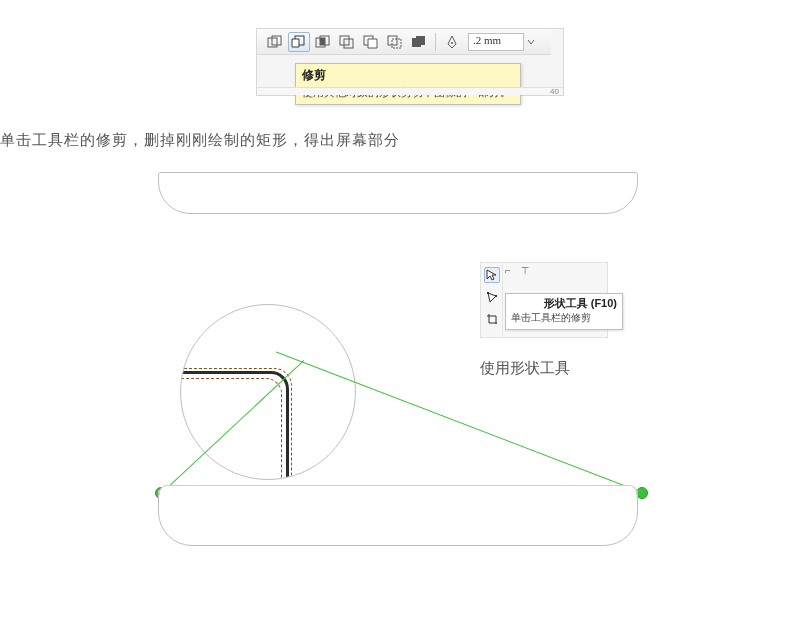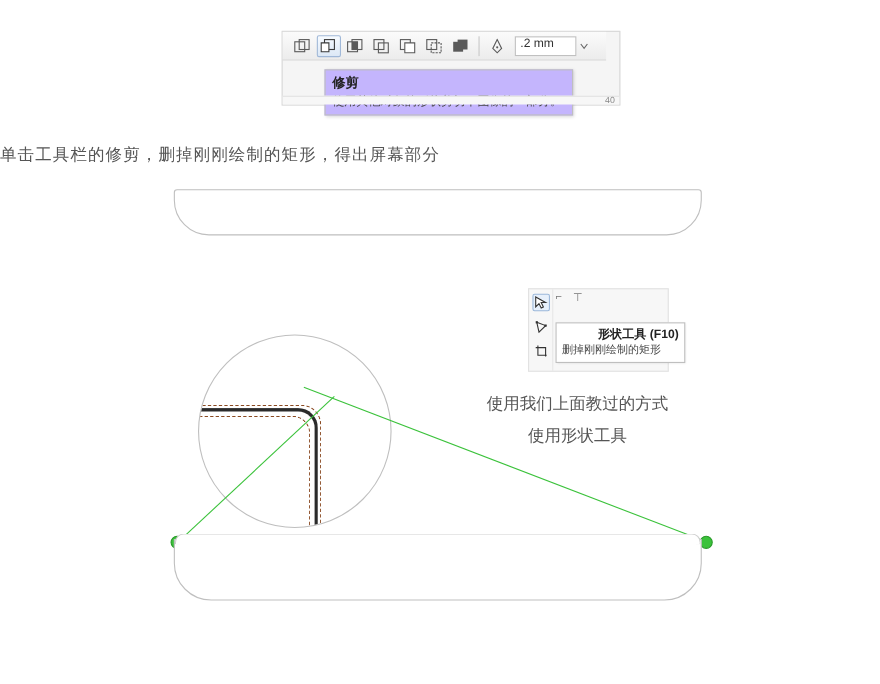--- a/index.html
+++ b/index.html
@@ -12,20 +12,21 @@
     width: 308px; height: 68px;
     background: #f5f5f5;
     border: 1px solid #d8d8d8;
   }
   .tb-inner {
     position: absolute; top: 0; left: 0; right: 12px; height: 26px;
     display: flex; align-items: center;
     padding-left: 6px;
     background: linear-gradient(#fbfbfb, #ececec);
     border-bottom: 1px solid #d8d8d8;
+    font-family: Liberation Serif, serif;
   }
   .tb-icon {
     width: 22px; height: 20px; margin: 0 1px;
     display: flex; align-items: center; justify-content: center;
     border: 1px solid transparent;
     border-radius: 2px;
   }
   .tb-icon.active {
     border: 1px solid #a0b8d8;
     background: linear-gradient(#f7fbff,#dce8f6);
@@ -35,21 +36,21 @@
     width: 56px; height: 18px;
     margin-left: 4px;
     background: #fff; border: 1px solid #c0c0c0;
     font-size: 11px; color: #333; padding-left: 4px;
   }
   .outline-input::after{content:"";}
   .tooltip-box {
     position: absolute;
     top: 34px; left: 38px;
     width: 226px;
-    background: #c4b5fd;
+    background: #fef9c3;
     border: 1px solid #bfbfbf;
     box-shadow: 1px 1px 3px rgba(0,0,0,.15);
     padding: 3px 6px 5px 6px;
   }
   .tooltip-title { font-size: 12px; color: #222; font-weight: bold; }
   .tooltip-body { font-size: 11px; color: #444; line-height: 1.3; margin-top: 1px; }
   .top-toolbar .ruler {
     position: absolute; left: 0; right: 0; bottom: 0; height: 8px;
     background: #f7f7f7; border-top: 1px solid #e0e0e0;
     font-size: 8px; color: #888;
@@ -263,26 +264,25 @@
           <path d="M3 1 v9 h8 M1 3 h9 v8" stroke="#333" fill="none"></path>
         </svg>
     </div>
   </div>
   <div class="top-row">
     <span class="small-guides">⌐</span>
       <span class="small-guides">⊤</span>
   </div>
   <div class="shape-tooltip">
     <div class="t">形状工具 (F10)</div>
-    <div class="b">删掉刚刚绘制的矩形</div>
+    <div class="b">单击工具栏的修剪</div>
   </div>
 </div>
 
 <div class="caption-block">
-  <div>使用我们上面教过的方式</div>
   <div>使用形状工具</div>
 </div>
 
 <div class="magnifier">
   <div class="mag-corner"></div>
 </div>
 
 <div class="line lineA"></div>
 <div class="line lineB"></div>
 <div class="dot dotA"></div>

